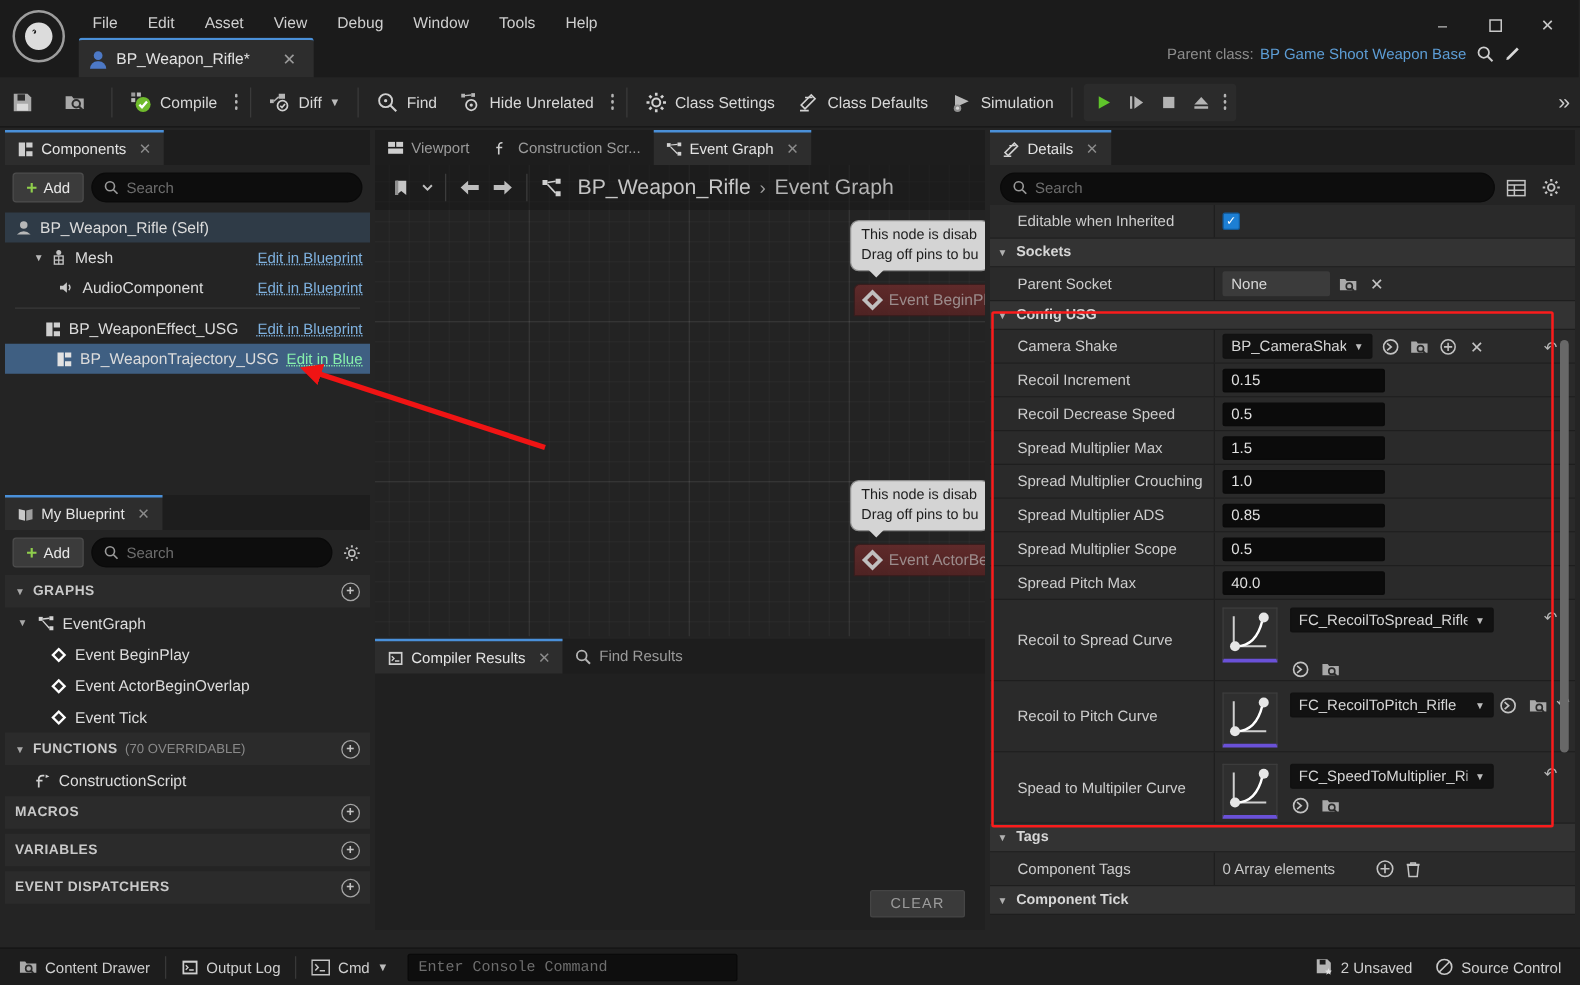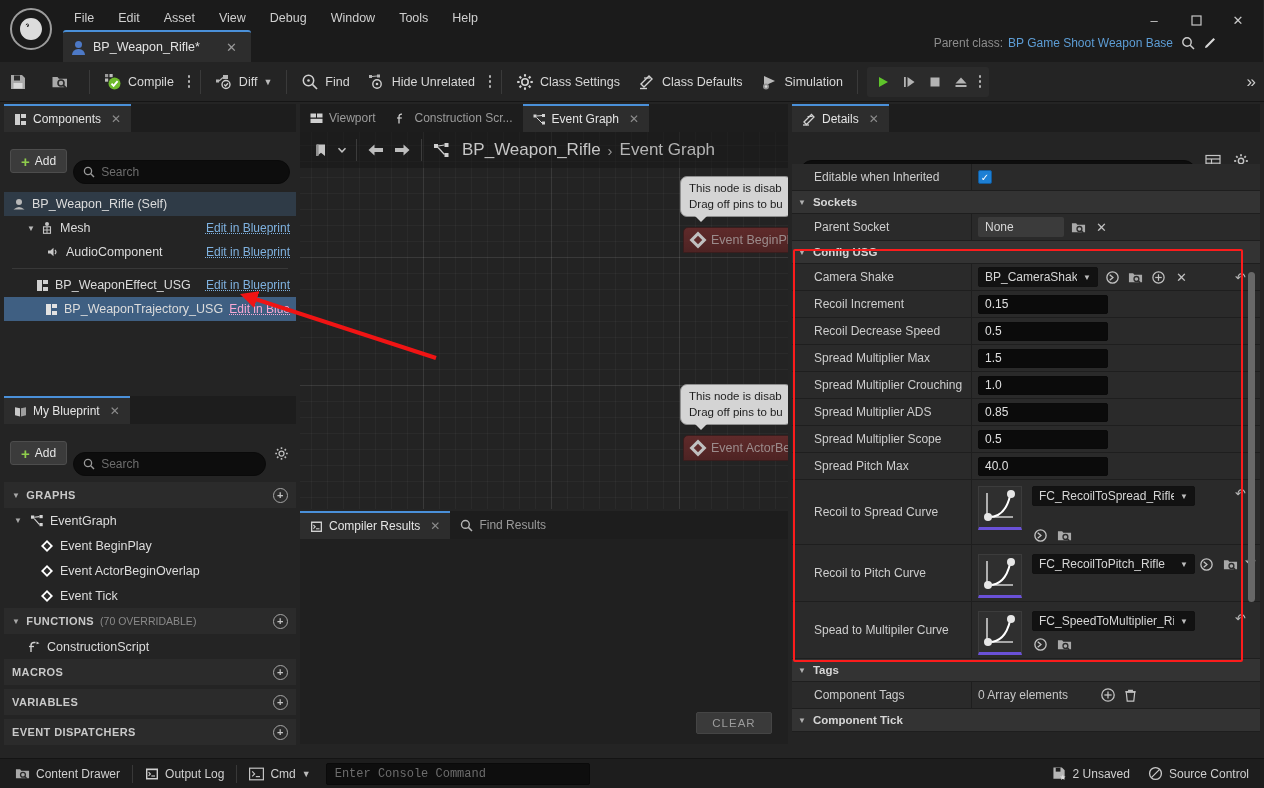--- a/index.html
+++ b/index.html
@@ -90,21 +90,21 @@
   .ptab .px { margin-left:10px; color:#8c8c8c; font-size:12px; }
 
   .srchrow { display:flex; align-items:center; padding:6px 6px; gap:6px; }
   .addbtn {
     display:flex; align-items:center; background:#3b3b3b; border:1px solid #4d4d4d;
     border-radius:3px; height:24px; padding:0 10px; font-size:12px; color:#e6e6e6; cursor:pointer;
   }
   .addbtn .plus { color:#8fce4c; font-size:15px; margin-right:5px; font-weight:bold; line-height:1;}
   .searchbox {
     flex:1; display:flex; align-items:center; height:24px; background:#0d0d0d;
-    border:1px solid #0a0a0a; border-radius:12px; padding:0 9px;margin-top:22px;
+    border:1px solid #0a0a0a; border-radius:12px; padding:0 9px;
   }
   .searchbox .sgl { color:#9a9a9a; font-size:12px; margin-right:6px; }
   .searchbox input {
     background:transparent; border:none; outline:none; flex:1;
     font-family:"Liberation Sans", sans-serif; font-size:12px; color:#cfcfcf;
   }
   .searchbox input::placeholder { color:#6d6d6d; }
 
   
   .tree { padding:2px 0; }
@@ -557,21 +557,21 @@
 
       <div class="trow selected" style="padding-left:38px;">
         <span class="ticon">
           <svg width="13" height="13" viewBox="0 0 13 13">
               <rect x="1" y="1" width="5" height="11" fill="#e2e2e2"></rect>
               <rect x="7" y="1" width="5" height="4" fill="#e2e2e2"></rect>
               <rect x="7" y="8" width="5" height="4" fill="#e2e2e2"></rect>
             </svg>
         </span>
         <span class="tlabel">BP_WeaponTrajectory_USG</span>
-        <span class="editlink" style="color:#f9a8d4;">Edit in Blue</span>
+        <span class="editlink" style="color:#86efac;">Edit in Blue</span>
       </div>
     </div>
   </div>
 
   <div class="panel" style="left:4px; top:396px; width:292px; height:348px;">
     <div class="panel-tabrow">
       <div class="ptab active">
         <span class="pi">
           <svg width="13" height="13" viewBox="0 0 13 13">
               <path d="M1 2.2 L6 3.3 V11.5 L1 10.3 Z" fill="#c8c8c8"></path>

